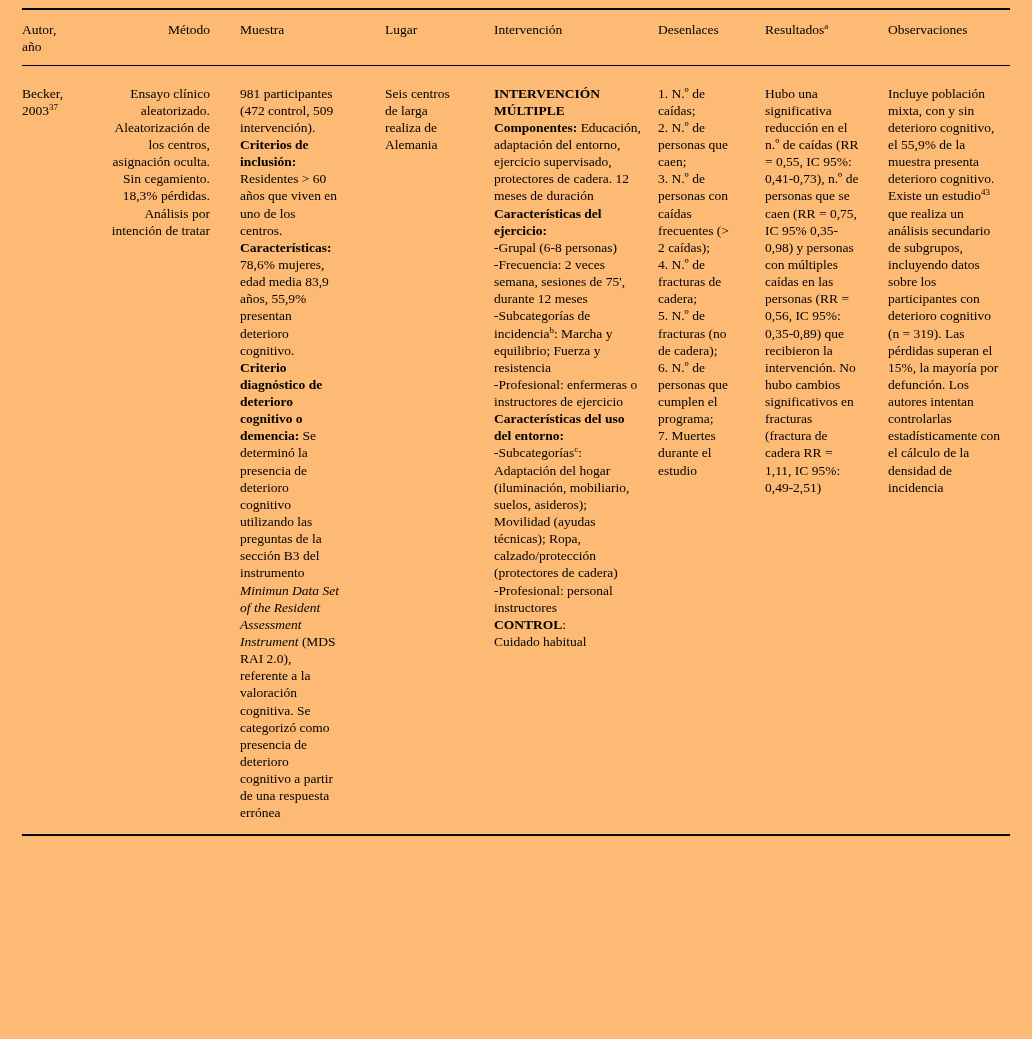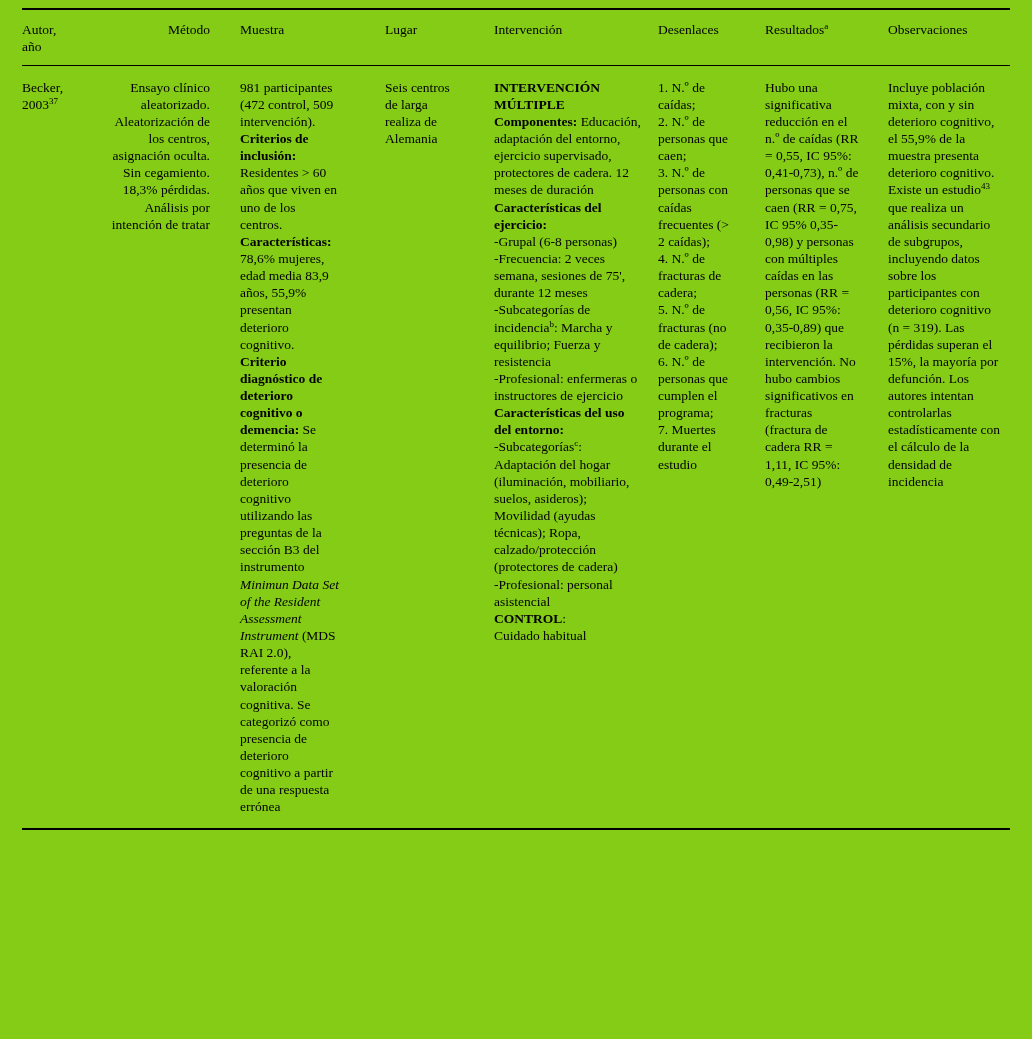--- a/index.html
+++ b/index.html
@@ -5,21 +5,21 @@
   * { box-sizing: border-box; }
   html, body { margin: 0; padding: 0; background: #ffffff; }
   body {
     font-family: "Liberation Serif", "DejaVu Serif", serif;
     color: #000000;
     -webkit-font-smoothing: antialiased;
   }
   .page {
     width: 1032px;
     min-height: 1039px;
-    background: #84cc16;
+    background: #fdba74;
     padding: 8px 22px 10px 22px;
   }
   table.evidence-table {
     width: 988px;
     table-layout: fixed;
     border-collapse: collapse;
     border-top: 2px solid #000000;
     border-bottom: 2px solid #000000;
   }
   col.c1 { width: 88px; }
@@ -37,21 +37,21 @@
     vertical-align: top;
     font-size: 13.5px;
     line-height: 1.28;
     padding: 11px 0 9px 0;
     border-bottom: 1px solid #000000;
   }
   td {
     vertical-align: top;
     font-size: 13.5px;
     line-height: 1.27;
-    padding: 13px 0 12px 0;
+    padding: 19px 0 12px 0;
   }
   
   th:nth-child(1), td:nth-child(1) { padding-right: 24px; }
   th:nth-child(2), td:nth-child(2) { padding-right: 30px; text-align: right; }
   th:nth-child(3), td:nth-child(3) { padding-right: 44px; }
   th:nth-child(4), td:nth-child(4) { padding-right: 34px; }
   th:nth-child(5), td:nth-child(5) { padding-right: 14px; margin-left: 44px; }
   th:nth-child(6), td:nth-child(6) { padding-right: 32px; margin-top: 23px; }
   th:nth-child(7), td:nth-child(7) { padding-right: 28px; margin-left: 44px; }
   th:nth-child(8), td:nth-child(8) { padding-right: 6px; }
@@ -118,21 +118,21 @@
         <td>
           <div class="bline"><b>INTERVENCIÓN MÚLTIPLE</b></div>
           <div class="bline"><b>Componentes:</b><span> Educación, adaptación del entorno, ejercicio supervisado, protectores de cadera. 12 meses de duración</span></div>
           <div class="bline"><b>Características del ejercicio:</b></div>
           <div class="bline">-Grupal (6-8 personas)</div>
           <div class="bline">-Frecuencia: 2 veces semana, sesiones de 75', durante 12 meses</div>
           <div class="bline"><span>-Subcategorías de incidencia</span><sup>b</sup><span>: Marcha y equilibrio; Fuerza y resistencia</span></div>
           <div class="bline">-Profesional: enfermeras o instructores de ejercicio</div>
           <div class="bline"><b>Características del uso del entorno:</b></div>
           <div class="bline"><span>-Subcategorías</span><sup>c</sup><span>: Adaptación del hogar (iluminación, mobiliario, suelos, asideros); Movilidad (ayudas técnicas); Ropa, calzado/protección (protectores de cadera)</span></div>
-          <div class="bline">-Profesional: personal asistencial</div>
+          <div class="bline">-Profesional: personal instructores</div>
           <div class="bline"><b>CONTROL</b><span>:</span></div>
           <div class="bline">Cuidado habitual</div>
         </td>
 
         <td>
           <div class="bline">1. N.º de caídas;</div>
           <div class="bline">2. N.º de personas que caen;</div>
           <div class="bline">3. N.º de personas con caídas frecuentes (&gt; 2 caídas);</div>
           <div class="bline">4. N.º de fracturas de cadera;</div>
           <div class="bline">5. N.º de fracturas (no de cadera);</div>

